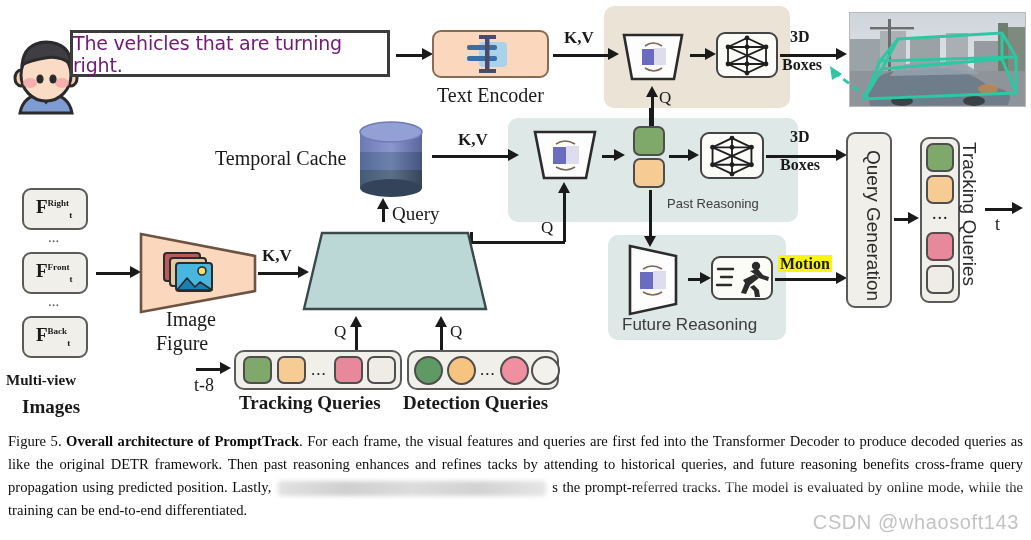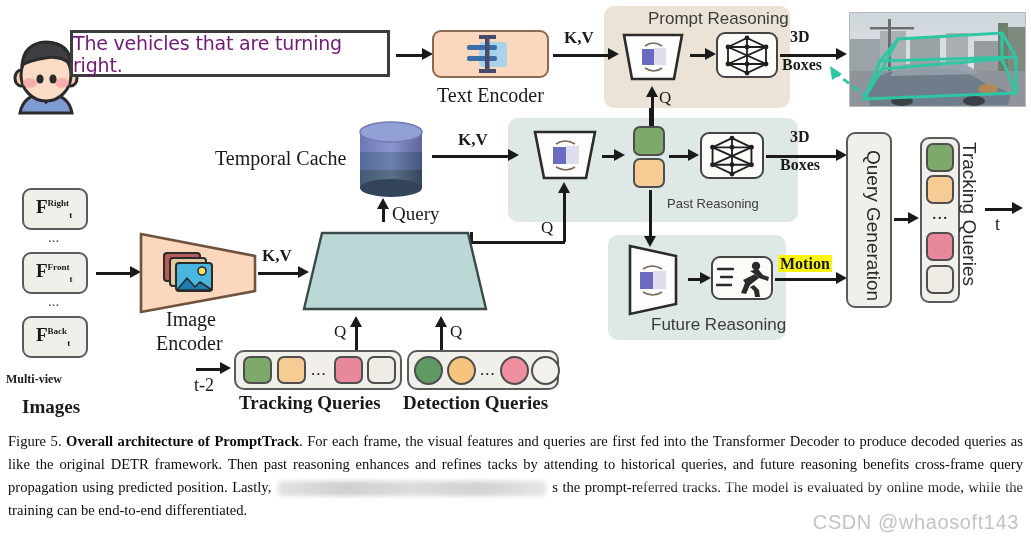--- a/index.html
+++ b/index.html
@@ -120,21 +120,20 @@
       <rect x="45" y="3" width="17" height="4" fill="#4a4a6a"></rect>
       <rect x="45" y="37" width="17" height="4" fill="#4a4a6a"></rect>
     </svg>
   </div>
   <div class="abs lbl" style="left:437px;top:84px;font-size:20px;">Text Encoder</div>
 
   <div class="arrow-h" style="left:553px;top:54px;width:57px;"></div>
   <div class="ahead-r" style="left:608px;top:48px;"></div>
   <div class="abs lbl" style="left:564px;top:28px;font-size:17px;font-weight:bold;">K,V</div>
 
-  <div class="abs lbl-sans" style="left:648px;top:9px;font-size:17px;">Prompt Reasoning</div>
 
   <div class="abs" style="left:618px;top:32px;width:70px;height:50px;">
     <svg width="70" height="50" viewBox="0 0 70 50">
       <polygon points="6,3 64,3 56,47 14,47" fill="#fdfdfd" stroke="#2b2b2b" stroke-width="2.6"></polygon>
       <g>
         <rect x="24" y="17" width="13" height="16" fill="#6b6bbf"></rect>
         <rect x="36" y="16" width="12" height="17" fill="#ddddee"></rect>
         <path d="M27 14 q8-6 17 0" fill="none" stroke="#7a6a5a" stroke-width="1.6"></path>
         <path d="M44 36 q-8 6 -17 0" fill="none" stroke="#7a6a5a" stroke-width="1.6"></path>
       </g>
@@ -308,21 +307,21 @@
   </div>
 
   <div class="arrow-h" style="left:766px;top:155px;width:74px;"></div>
   <div class="ahead-r" style="left:836px;top:149px;"></div>
   <div class="abs lbl" style="left:790px;top:128px;font-size:16px;font-weight:bold;">3D</div>
   <div class="abs lbl" style="left:780px;top:156px;font-size:16px;font-weight:bold;">Boxes</div>
 
   <div class="arrow-v" style="left:649px;top:190px;height:48px;"></div>
   <div class="ahead-d" style="left:644px;top:236px;"></div>
 
-  <div class="abs lbl-sans" style="left:651px;top:315px;font-size:17px;">Future Reasoning</div>
+  <div class="abs lbl-sans" style="left:622px;top:315px;font-size:17px;">Future Reasoning</div>
 
   <div class="abs" style="left:620px;top:244px;width:66px;height:72px;">
     <svg width="66" height="72" viewBox="0 0 66 72">
       <polygon points="10,2 56,12 56,60 10,70" fill="#fdfdfd" stroke="#2b2b2b" stroke-width="2.6"></polygon>
       <g>
         <rect x="20" y="28" width="14" height="17" fill="#6b6bbf"></rect>
         <rect x="33" y="27" width="13" height="18" fill="#ddddee"></rect>
         <path d="M23 25 q9-6 19 0" fill="none" stroke="#7a6a5a" stroke-width="1.6"></path>
         <path d="M42 48 q-9 6 -19 0" fill="none" stroke="#7a6a5a" stroke-width="1.6"></path>
       </g>
@@ -385,40 +384,40 @@
     <span>F</span><span class="sup">Front</span><span class="sub">t</span>
   </div>
 
   <div class="abs lbl" style="left:48px;top:293px;font-size:15px;color:#555;">...</div>
 
   <div class="abs rbox rbox-grey" style="left:22px;top:316px;width:66px;height:42px;"></div>
   <div class="abs lbl" style="left:36px;top:324px;font-size:19px;font-weight:bold;">
     <span>F</span><span class="sup">Back</span><span class="sub">t</span>
   </div>
 
-  <div class="abs lbl" style="left:6px;top:372px;font-size:12px;font-weight:bold;font-family:Liberation Serif, serif;">Multi-view</div>
+  <div class="abs lbl" style="left:6px;top:372px;font-size:15px;font-weight:bold;font-family:Liberation Serif, serif;">Multi-view</div>
   <div class="abs lbl" style="left:22px;top:396px;font-size:19px;font-weight:bold;">Images</div>
 
   <div class="arrow-h" style="left:96px;top:272px;width:36px;"></div>
   <div class="ahead-r" style="left:130px;top:266px;"></div>
 
   <div class="abs" style="left:138px;top:231px;width:120px;height:84px;">
     <svg width="120" height="84" viewBox="0 0 120 84">
       <polygon points="3,3 117,25 117,60 3,81" fill="#fbd8bd" stroke="#6d5340" stroke-width="2.6"></polygon>
       <g transform="translate(26,22)">
         <rect x="0" y="0" width="36" height="28" rx="3" fill="#b85a5a" stroke="#2b2b2b" stroke-width="2"></rect>
         <rect x="6" y="5" width="36" height="28" rx="3" fill="#e3c8a0" stroke="#2b2b2b" stroke-width="2"></rect>
         <rect x="12" y="10" width="36" height="28" rx="3" fill="#49b6e0" stroke="#2b2b2b" stroke-width="2"></rect>
         <circle cx="38" cy="18" r="4" fill="#f7e06a" stroke="#2b2b2b" stroke-width="1.6"></circle>
         <path d="M13 37 l10-12 l8 9 l5-5 l12 8 z" fill="#1d7fb0" stroke="#2b2b2b" stroke-width="1.6" stroke-linejoin="round"></path>
       </g>
     </svg>
   </div>
   <div class="abs lbl" style="left:166px;top:308px;font-size:20px;">Image</div>
-  <div class="abs lbl" style="left:156px;top:332px;font-size:20px;">Encoder</div>
+  <div class="abs lbl" style="left:156px;top:332px;font-size:20px;">Figure</div>
 
   <div class="arrow-h" style="left:258px;top:272px;width:44px;"></div>
   <div class="ahead-r" style="left:298px;top:266px;"></div>
   <div class="abs lbl" style="left:262px;top:246px;font-size:17px;font-weight:bold;">K,V</div>
 
   <div class="abs" style="left:300px;top:230px;width:190px;height:82px;">
     <svg width="190" height="82" viewBox="0 0 190 82">
       <polygon points="22,3 168,3 186,79 4,79" fill="#bcd8d6" stroke="#3a4a4a" stroke-width="2.4"></polygon>
     </svg>
   </div>
@@ -426,21 +425,21 @@
   <div class="arrow-v" style="left:355px;top:325px;height:30px;"></div>
   <div class="ahead-u" style="left:350px;top:316px;"></div>
   <div class="abs lbl" style="left:334px;top:322px;font-size:17px;">Q</div>
 
   <div class="arrow-v" style="left:440px;top:325px;height:30px;"></div>
   <div class="ahead-u" style="left:435px;top:316px;"></div>
   <div class="abs lbl" style="left:450px;top:322px;font-size:17px;">Q</div>
 
   <div class="arrow-h" style="left:196px;top:368px;width:28px;"></div>
   <div class="ahead-r" style="left:220px;top:362px;"></div>
-  <div class="abs lbl" style="left:194px;top:375px;font-size:18px;">t-2</div>
+  <div class="abs lbl" style="left:194px;top:375px;font-size:18px;">t-8</div>
 
   <div class="abs rbox rbox-grey" style="left:234px;top:350px;width:168px;height:40px;border-radius:10px;"></div>
   <div class="abs chip" style="left:243px;top:356px;width:29px;height:28px;background:#7fa86b;"></div>
   <div class="abs chip" style="left:277px;top:356px;width:29px;height:28px;background:#f6cb94;"></div>
   <div class="abs lbl" style="left:311px;top:360px;font-size:17px;letter-spacing:1px;">...</div>
   <div class="abs chip" style="left:334px;top:356px;width:29px;height:28px;background:#e8899b;"></div>
   <div class="abs chip" style="left:367px;top:356px;width:29px;height:28px;background:#efece5;"></div>
   <div class="abs lbl" style="left:239px;top:392px;font-size:19px;font-weight:bold;">Tracking Queries</div>
 
   <div class="abs rbox rbox-grey" style="left:407px;top:350px;width:152px;height:40px;border-radius:10px;"></div>

